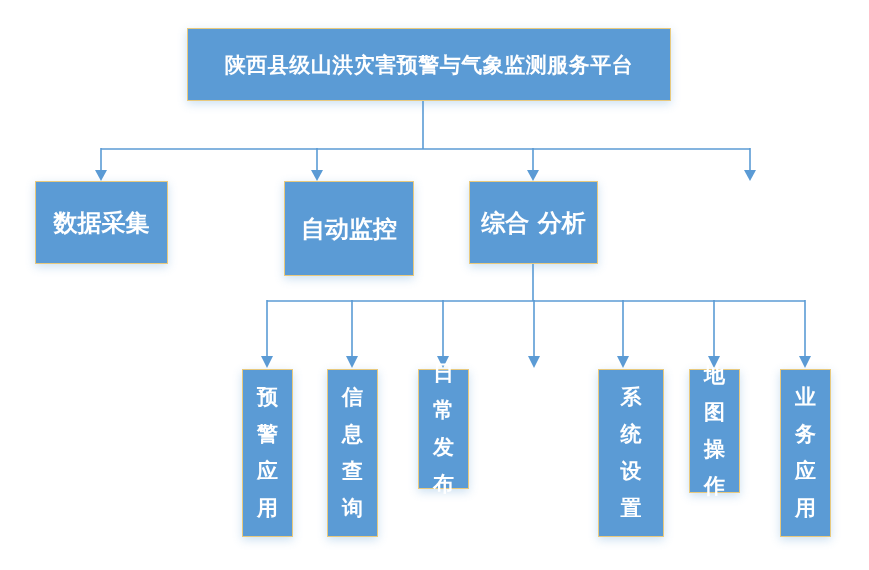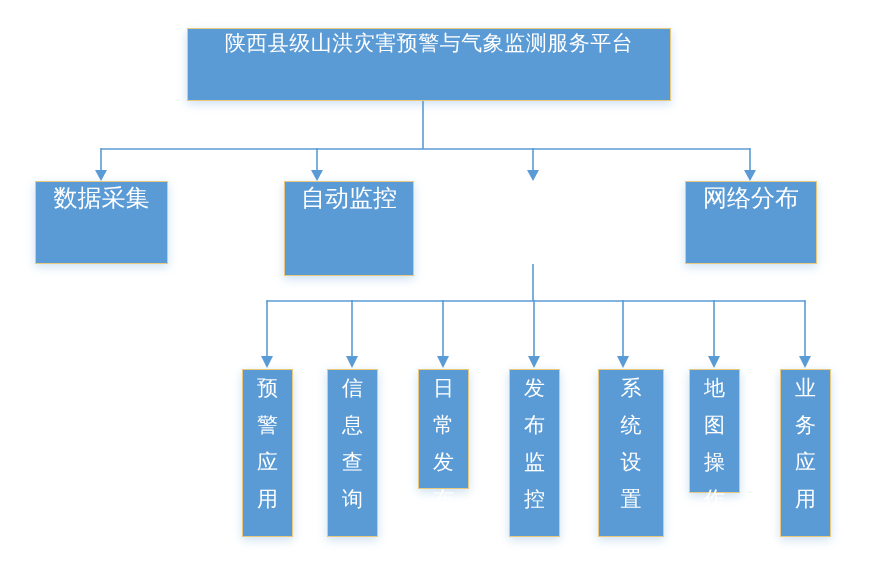--- a/index.html
+++ b/index.html
@@ -32,24 +32,25 @@
   .connectors polygon {
     fill: var(--connector);
     stroke: none;
   }
   .node {
     position: absolute;
     background: var(--node-fill);
     border: 1.5px solid var(--node-border);
     color: var(--text);
     display: flex;
-    align-items: flex-start;
+    align-items: center;
     justify-content: center;
     text-align: center;
     box-shadow: 0 3px 9px rgba(91,155,213,0.30);
+    font-weight: bold;
   }
   .node.root span {
     font-size: 21px;
     letter-spacing: 0.5px;
     white-space: nowrap;
   }
   .node.branch span {
     font-size: 24px;
     white-space: nowrap;
   }
@@ -103,35 +104,32 @@
   <div class="node root" style="left:187px; top:28px; width:484px; height:73px;">
     <span>陕西县级山洪灾害预警与气象监测服务平台</span>
   </div>
 
   <div class="node branch" style="left:35px; top:181px; width:133px; height:83px;">
     <span>数据采集</span>
   </div>
   <div class="node branch" style="left:252px; top:181px; width:130px; height:95px;margin-left:32px;">
     <span>自动监控</span>
   </div>
-  <div class="node branch" style="left:685px; top:181px; width:132px; height:83px;">
-    <span>网络分布</span>
+  <div class="node branch" style="left:469px; top:181px; width:129px; height:83px;">
+    <span>综合 分析</span>
   </div>
 
   <div class="node leaf" style="left:242px; top:369px; width:51px; height:168px;">
     <span>预警应用</span>
   </div>
   <div class="node leaf" style="left:327px; top:369px; width:51px; height:168px;">
     <span>信息查询</span>
   </div>
   <div class="node leaf" style="left:418px; top:369px; width:51px; height:120px;">
     <span>日常发布</span>
-  </div>
-  <div class="node leaf" style="left:509px; top:369px; width:51px; height:168px;">
-    <span>发布监控</span>
   </div>
   <div class="node leaf" style="left:598px; top:369px; width:66px; height:168px;">
     <span>系统设置</span>
   </div>
   <div class="node leaf" style="left:689px; top:369px; width:51px; height:124px;">
     <span>地图操作</span>
   </div>
   <div class="node leaf" style="left:780px; top:369px; width:51px; height:168px;">
     <span>业务应用</span>
   </div>

